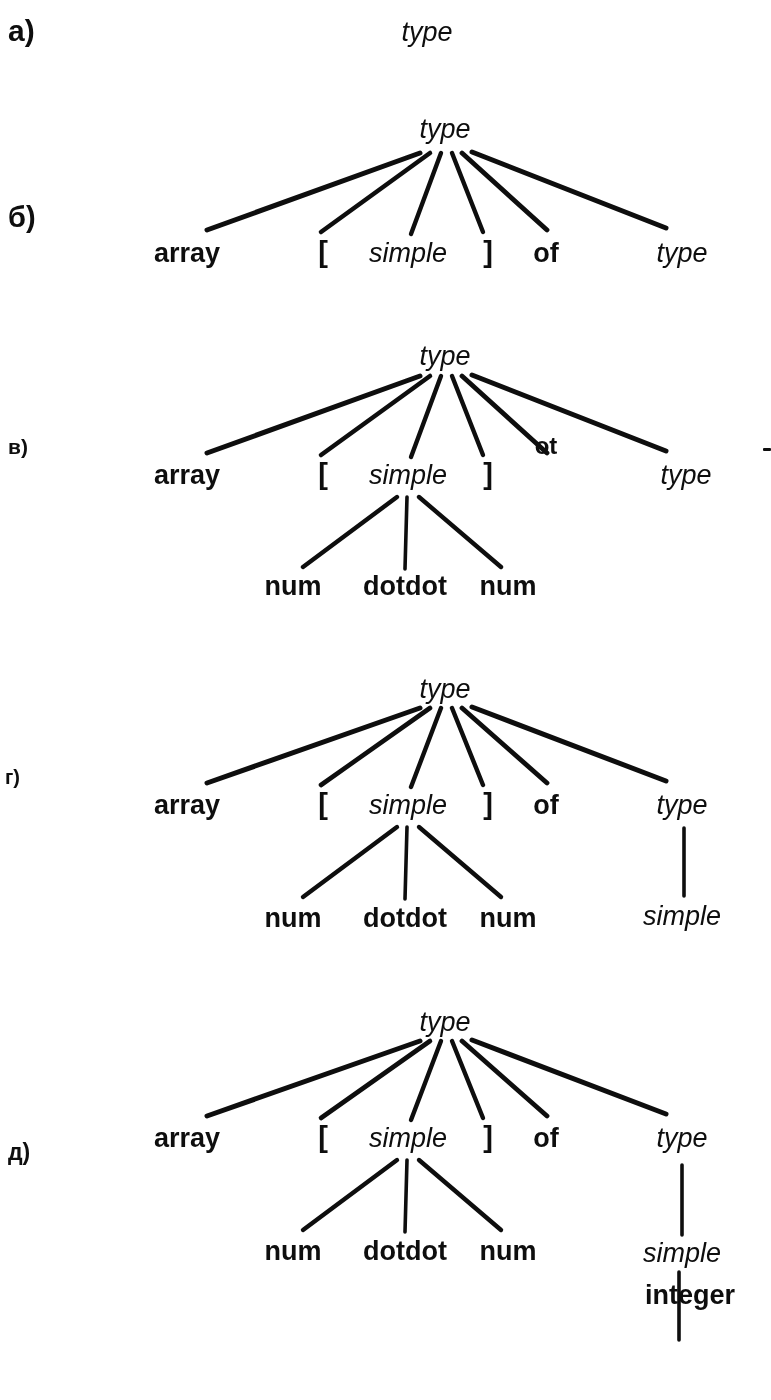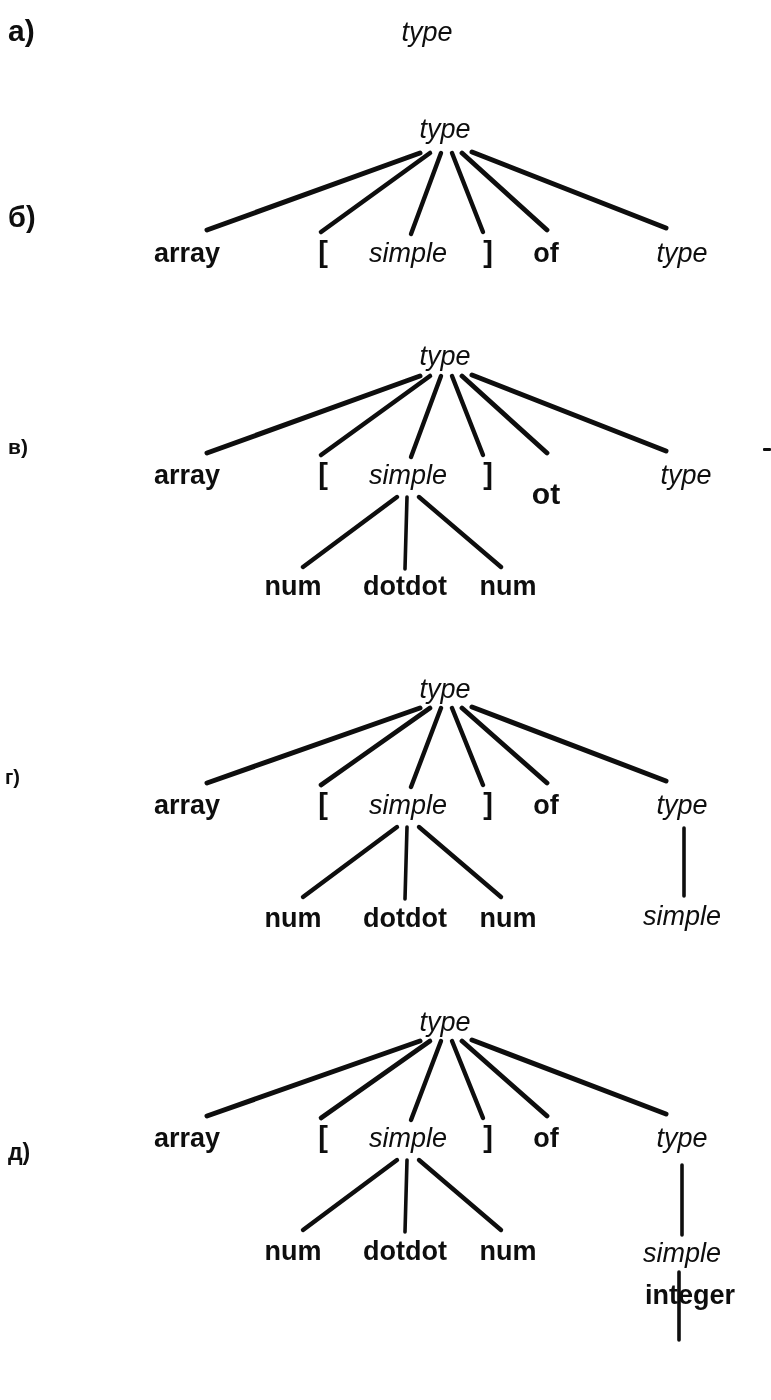--- a/index.html
+++ b/index.html
@@ -68,21 +68,21 @@
       <div class="txt nonterminal node" style="left: 408px; top: 240px; font-size: 27px;">simple</div>
       <div class="txt bracket node" style="left: 488px; top: 238px; font-size: 29px;">]</div>
       <div class="txt terminal node" style="left: 546px; top: 240px; font-size: 27px;">of</div>
       <div class="txt nonterminal node" style="left: 682px; top: 240px; font-size: 27px;">type</div>
       <div class="txt sec-label" style="left: 8px; top: 436px; font-size: 21px;">в)</div>
       <div class="txt nonterminal node" style="left: 445px; top: 343px; font-size: 27px;">type</div>
       <div class="txt terminal node" style="left: 187px; top: 462px; font-size: 27px;">array</div>
       <div class="txt bracket node" style="left: 323px; top: 460px; font-size: 29px;">[</div>
       <div class="txt nonterminal node" style="left: 408px; top: 462px; font-size: 27px;">simple</div>
       <div class="txt bracket node" style="left: 488px; top: 460px; font-size: 29px;">]</div>
-      <div class="txt terminal node" style="left: 546px; top: 479px; font-size: 30px;">ot</div>
+      <div class="txt terminal node" style="left: 546px; top: 434px; font-size: 24px;">ot</div>
       <div class="txt nonterminal node" style="left: 686px; top: 462px; font-size: 27px;">type</div>
       <div class="txt terminal node" style="left: 293px; top: 573px; font-size: 27px;">num</div>
       <div class="txt terminal node" style="left: 405px; top: 573px; font-size: 27px;">dotdot</div>
       <div class="txt terminal node" style="left: 508px; top: 573px; font-size: 27px;">num</div>
       <div class="txt sec-label" style="left: 5px; top: 767px; font-size: 20px;">г)</div>
       <div class="txt nonterminal node" style="left: 445px; top: 676px; font-size: 27px;">type</div>
       <div class="txt terminal node" style="left: 187px; top: 792px; font-size: 27px;">array</div>
       <div class="txt bracket node" style="left: 323px; top: 790px; font-size: 29px;">[</div>
       <div class="txt nonterminal node" style="left: 408px; top: 792px; font-size: 27px;">simple</div>
       <div class="txt bracket node" style="left: 488px; top: 790px; font-size: 29px;">]</div>

